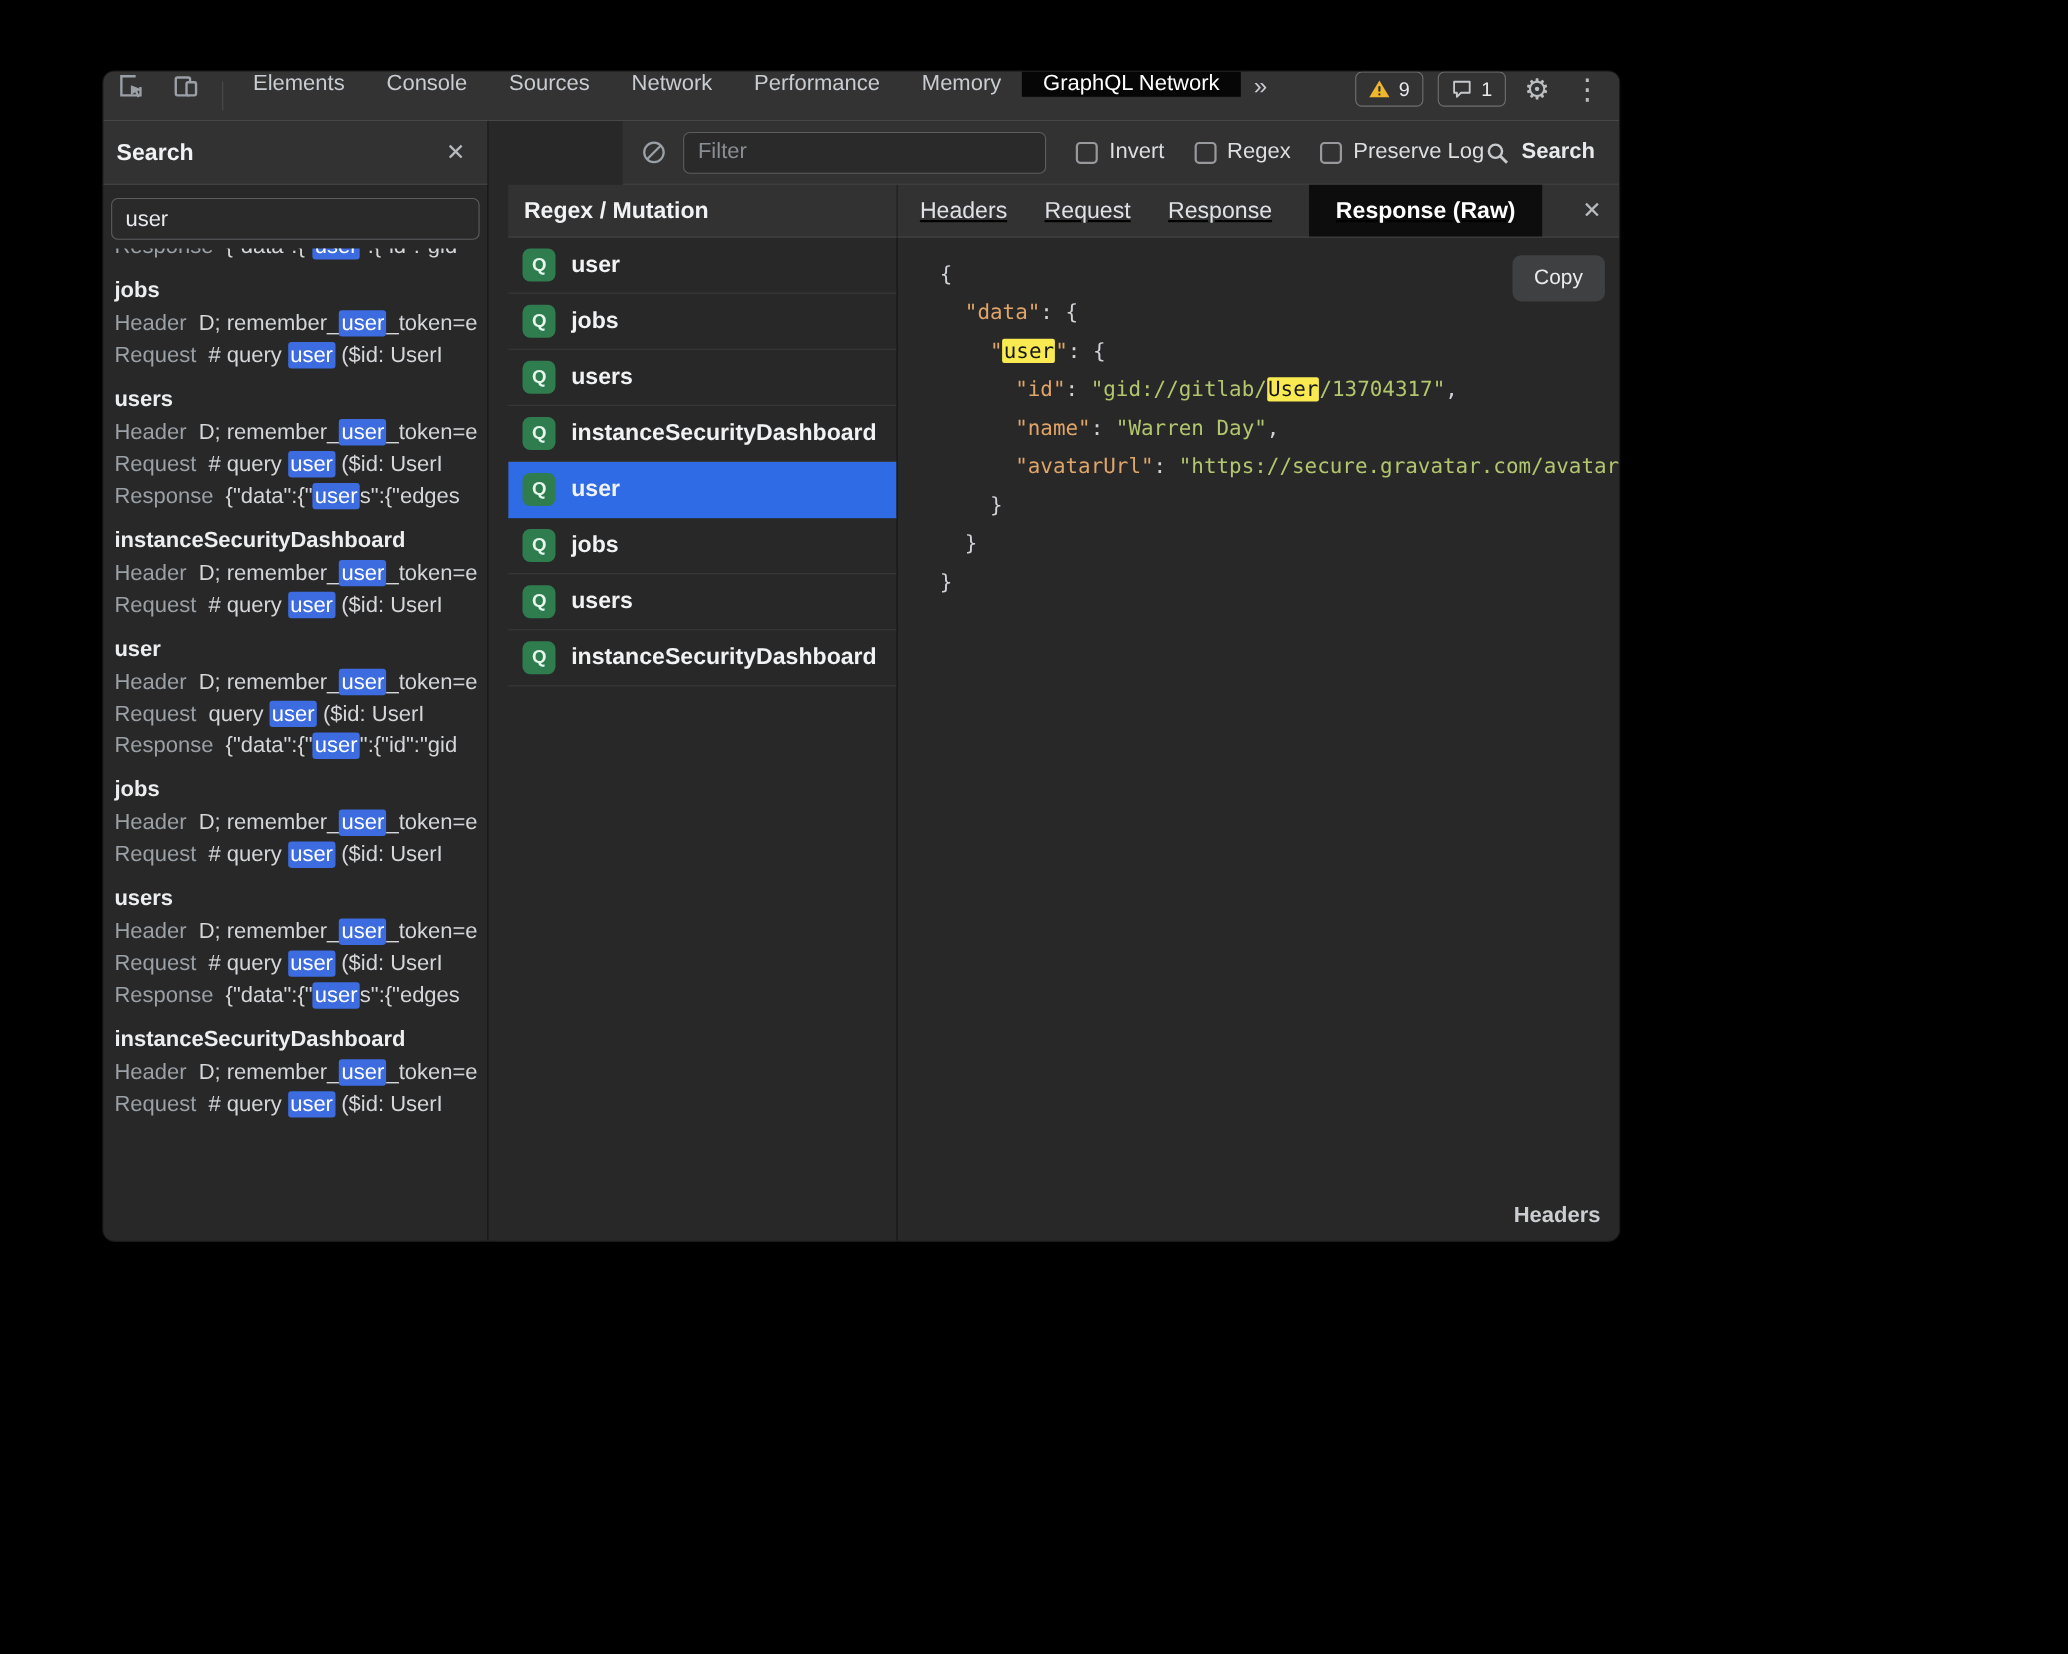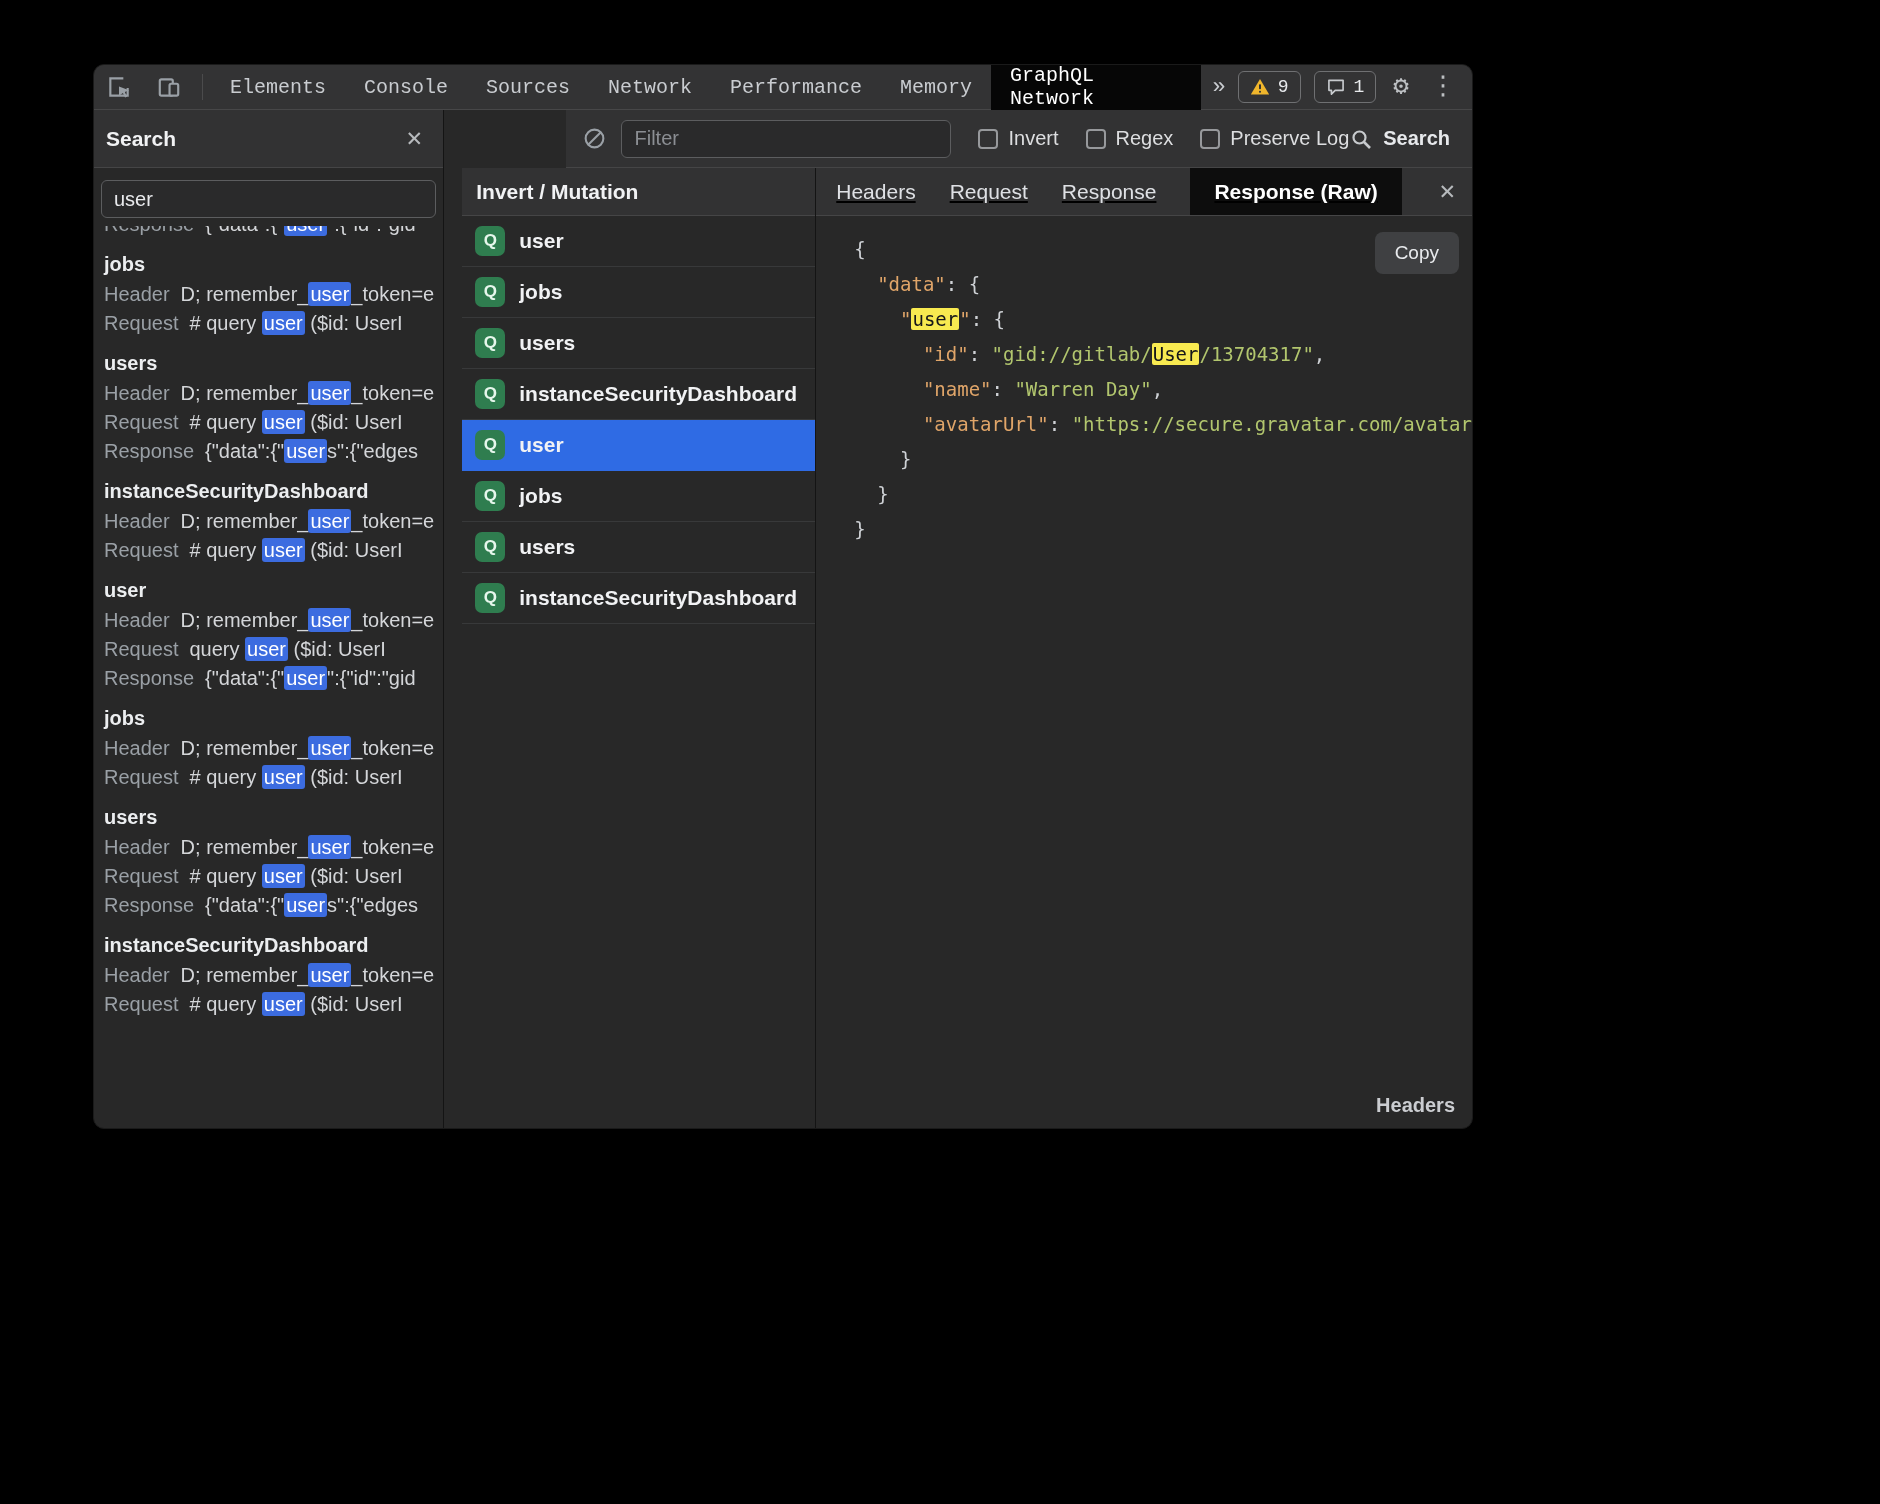--- a/index.html
+++ b/index.html
@@ -17,21 +17,21 @@
   .titlebar { height: 46px; background: #3d3d3e; position: relative; flex: 0 0 auto;
               display: flex; align-items: center; justify-content: center; }
   .traffic { position: absolute; left: 24px; top: 50%; transform: translateY(-50%);
              display: flex; gap: 17px; }
   .tl { width: 16px; height: 16px; border-radius: 50%; display: inline-block; }
   .tl.red { background: #ff5f57; } .tl.yellow { background: #febc2e; } .tl.green { background: #28c840; }
   .title { color: #f2f3f5; font-size: 21px; font-weight: 700; }
 
   
   .toolbar { height: 45px; background: #333334; border-bottom: 1px solid #474748;
-             display: flex; align-items: center; flex: 0 0 auto; font-family: Liberation Mono, monospace; }
+             display: flex; align-items: flex-start; flex: 0 0 auto; }
   .icon-btn { display: flex; align-items: center; padding: 0 12px; }
   .vsep { width: 1px; height: 26px; background: #4b4b4c; margin: auto 8px; }
   .dt-tabs { display: flex; align-items: stretch; }
   .dt-tab { display: flex; align-items: center; padding: 0 19px; font-size: 20px; color: #c9ccd0; }
   .dt-tab.active { background: #060606; color: #fff; }
   .chev { display: flex; align-items: center; padding: 0 12px; font-size: 22px; color: #c9ccd0; }
   .tb-right { margin-left: auto; display: flex; align-items: center; gap: 13px; padding-right: 12px; }
   .badge { display: flex; align-items: center; gap: 8px; border: 1px solid #6f7072; border-radius: 6px;
            height: 32px; padding: 0 11px; color: #e8eaed; font-size: 18px; }
   .glyph { color: #bcbfc2; font-size: 26px; line-height: 1; padding: 0 4px; }
@@ -239,21 +239,21 @@
             </svg>
           </span>
           <span data-interactable="false">Search</span>
         </div>
       </div>
 
       <div class="content-row" data-interactable="false">
 
         <div class="query-panel" data-interactable="false">
           <div class="panel-band" data-interactable="false">
-            <span class="band-title" data-interactable="false">Invert / Mutation</span>
+            <span class="band-title" data-interactable="false">Regex / Mutation</span>
           </div>
           <div class="q-list" data-interactable="false">
               <div class="q-row" data-interactable="true">
                 <span class="q-badge" data-interactable="false">Q</span>
                 <span class="q-label" data-interactable="false">user</span>
               </div>
               <div class="q-row" data-interactable="true">
                 <span class="q-badge" data-interactable="false">Q</span>
                 <span class="q-label" data-interactable="false">jobs</span>
               </div>

